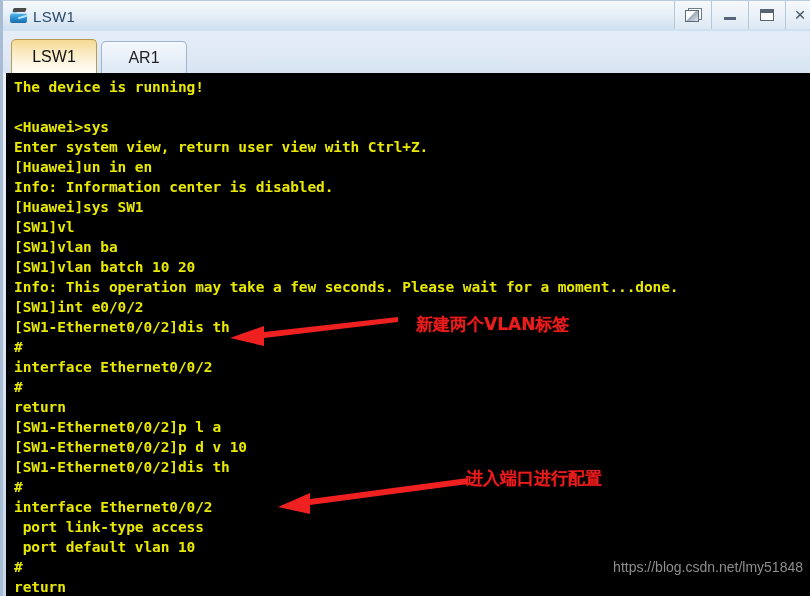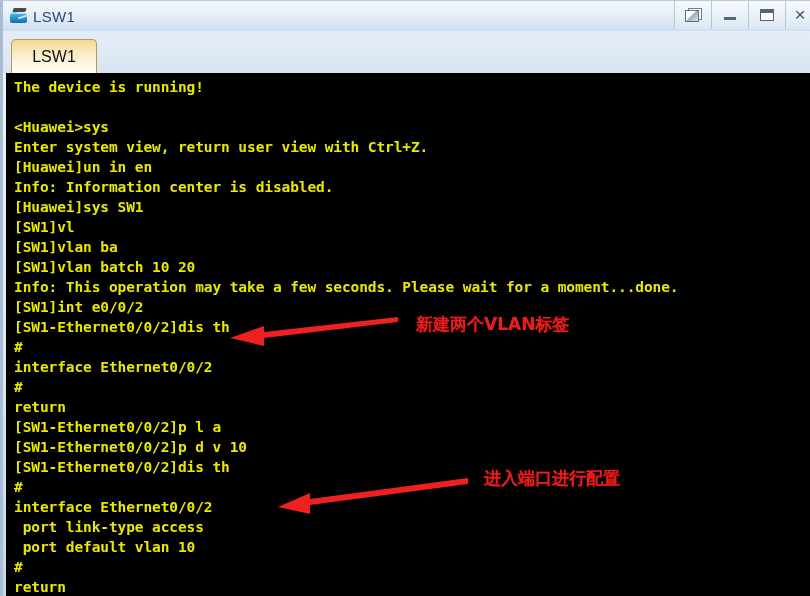--- a/index.html
+++ b/index.html
@@ -215,21 +215,21 @@
   .annot-label {
     position: absolute;
     color: #e81d1d;
     font-family: "DejaVu Sans", sans-serif;
     font-size: 17px;
     font-weight: bold;
     white-space: nowrap;
     text-shadow: 0 0 1px rgba(200,0,0,.8);
   }
   #annot-label-1 { left: 385px; top: 240px; margin-left: 25px; }
-  #annot-label-2 { left: 478px; top: 394px; }
+  #annot-label-2 { left: 460px; top: 394px; }
 
   .arrow-svg {
     position: absolute;
   }
   #arrow-1 { left: 224px; top: 243px; }
   #arrow-2 { left: 272px; top: 404px; }
 
   
   #watermark {
     position: absolute;
@@ -273,30 +273,34 @@
       <div class="win-btn close-btn">
         <span class="ico-close">×</span>
       </div>
     </div>
   </div>
 
   <div id="tab-strip">
     <div class="tab active">
       <span>LSW1</span>
     </div>
+    <div class="tab inactive">
+      <span>AR1</span>
+    </div>
   </div>
 
   <div id="terminal" style="background: rgb(0, 0, 0);">
     <div id="term-text" style="color: rgb(232, 232, 0);"><div class="term-line">The device is running!</div><div class="term-line">&nbsp;</div><div class="term-line">&lt;Huawei&gt;sys</div><div class="term-line">Enter system view, return user view with Ctrl+Z.</div><div class="term-line">[Huawei]un in en</div><div class="term-line">Info: Information center is disabled.</div><div class="term-line">[Huawei]sys SW1</div><div class="term-line">[SW1]vl</div><div class="term-line">[SW1]vlan ba</div><div class="term-line">[SW1]vlan batch 10 20</div><div class="term-line">Info: This operation may take a few seconds. Please wait for a moment...done.</div><div class="term-line">[SW1]int e0/0/2</div><div class="term-line">[SW1-Ethernet0/0/2]dis th</div><div class="term-line">#</div><div class="term-line">interface Ethernet0/0/2</div><div class="term-line">#</div><div class="term-line">return</div><div class="term-line">[SW1-Ethernet0/0/2]p l a</div><div class="term-line">[SW1-Ethernet0/0/2]p d v 10</div><div class="term-line">[SW1-Ethernet0/0/2]dis th</div><div class="term-line">#</div><div class="term-line">interface Ethernet0/0/2</div><div class="term-line"> port link-type access</div><div class="term-line"> port default vlan 10</div><div class="term-line">#</div><div class="term-line">return</div></div>
 
     <svg id="arrow-1" class="arrow-svg" width="168" height="34" viewBox="0 0 168 34">
       <polygon points="0,22 34,10 34,16 168,1 168,6 34,22 34,30" fill="#ef2020"></polygon>
     </svg>
     <svg id="arrow-2" class="arrow-svg" width="190" height="40" viewBox="0 0 190 40">
       <polygon points="0,30 32,16 32,22 190,1 190,7 32,28 32,37" fill="#ef2020"></polygon>
     </svg>
 
     <span id="annot-label-1" class="annot-label" style="color: rgb(232, 29, 29);">新建两个VLAN标签</span>
     <span id="annot-label-2" class="annot-label" style="color: rgb(232, 29, 29);">进入端口进行配置</span>
 
+    <span id="watermark" style="color: rgb(142, 142, 142);">https://blog.csdn.net/lmy51848</span>
   </div>
 
 </div>
 
 </body></html>

